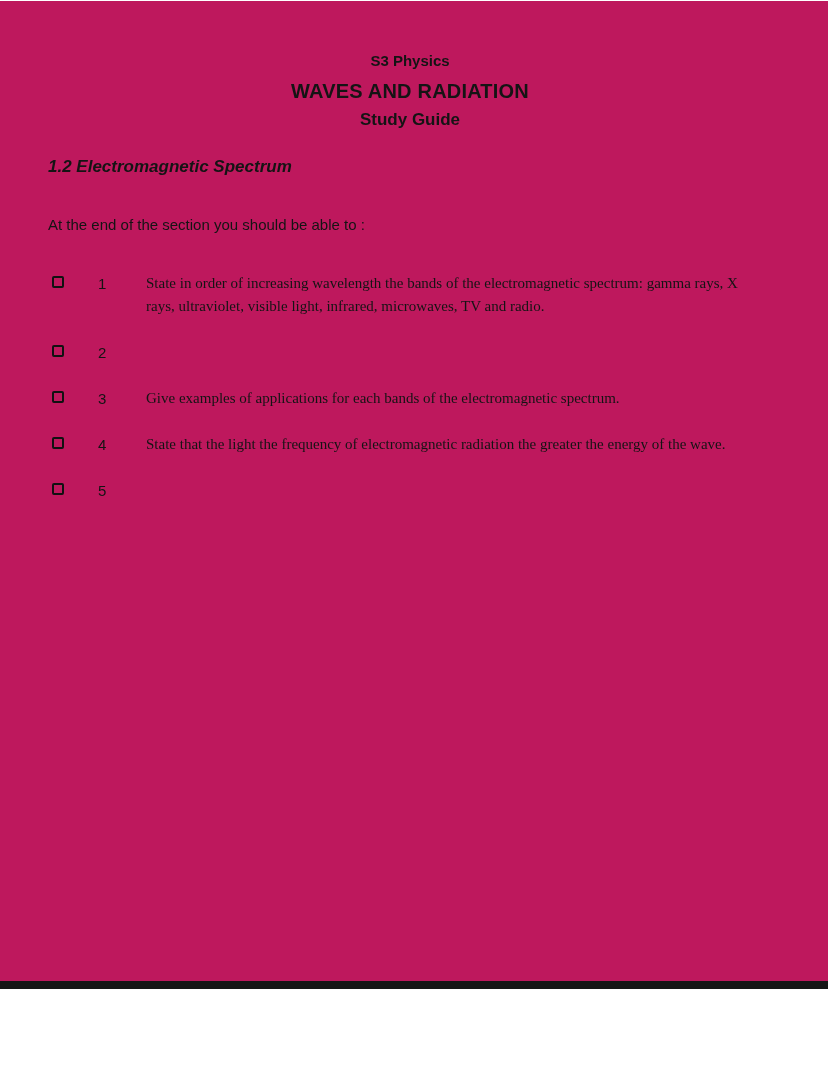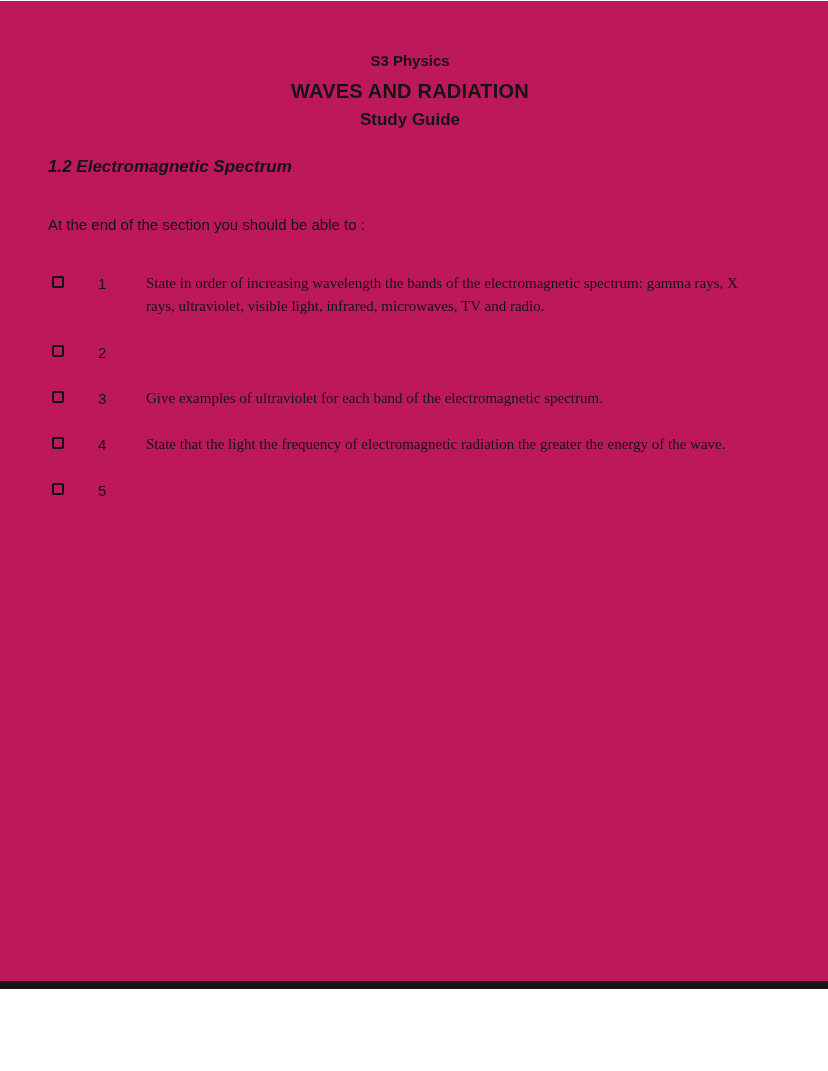--- a/index.html
+++ b/index.html
@@ -114,21 +114,21 @@
       </div>
 
       <div class="check-item">
         <span class="checkbox"></span>
         <span class="item-number">2</span>
       </div>
 
       <div class="check-item">
         <span class="checkbox"></span>
         <span class="item-number">3</span>
-        <span class="item-text">Give examples of ultraviolet for each band of the electromagnetic spectrum.</span>
+        <span class="item-text">Give examples of applications for each bands of the electromagnetic spectrum.</span>
       </div>
 
       <div class="check-item">
         <span class="checkbox"></span>
         <span class="item-number">4</span>
         <span class="item-text">State that the light the frequency of electromagnetic radiation the greater the energy of the wave.</span>
       </div>
 
       <div class="check-item">
         <span class="checkbox"></span>

